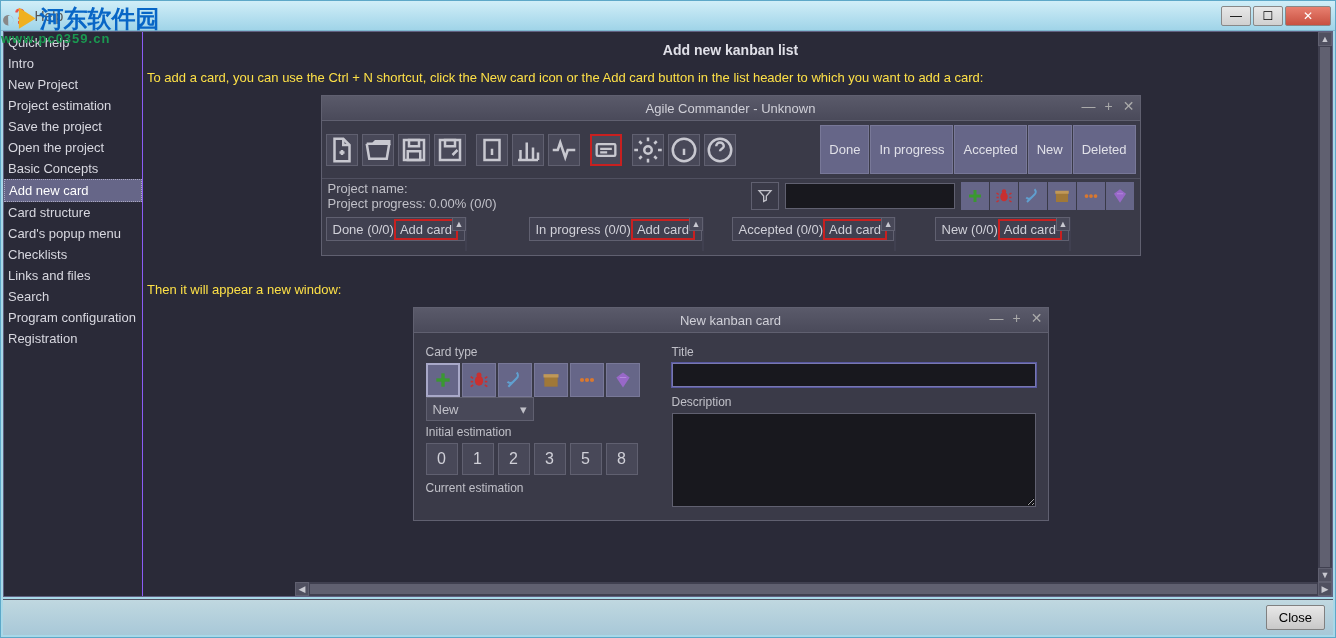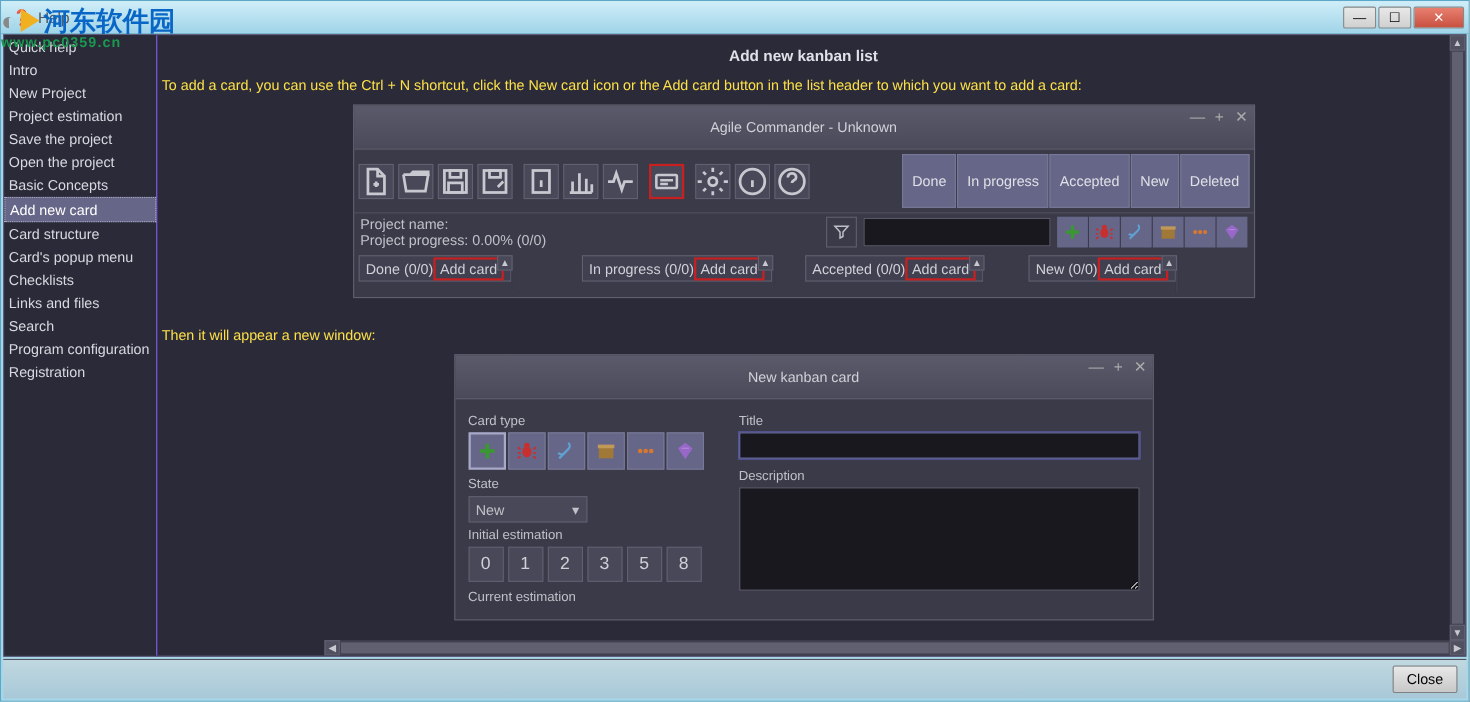--- a/index.html
+++ b/index.html
@@ -47,21 +47,21 @@
   flex: 1; position: relative; overflow: hidden;
 }
 .content-inner { position: absolute; inset: 0 14px 14px 0; overflow: hidden; padding: 6px 4px; }
 .page-title { text-align: center; font-weight: bold; color: #e0e0e8; margin: 4px 0 6px; font-size: 14px; }
 .help-text { color: #fde047; font-size: 13px; margin: 12px 0 10px; }
 .inner-window {
   background: #3a3a48; border: 1px solid #606070; margin: 0 auto;
 }
 .iw1 { width: 820px; }
 .iw-title {
-  height: 40px; background: linear-gradient(#5a5a6a, #4a4a5a);
+  height: 25px; background: linear-gradient(#5a5a6a, #4a4a5a);
   display: flex; align-items: center; justify-content: center; position: relative;
   color: #d0d0d8; font-size: 13px; border-bottom: 1px solid #606070;
 }
 .iw-ctrls { position: absolute; right: 4px; top: 2px; display: flex; gap: 6px; color: #aaa; }
 .iw-ctrl { width: 14px; height: 14px; font-size: 14px; cursor: pointer; text-align:center; }
 .toolbar {
   display: flex; align-items: center; gap: 4px; padding: 4px;
   border-bottom: 1px solid #505060;
 }
 .tbtn {
@@ -449,21 +449,20 @@
                       <circle cx="18" cy="12" r="2.5"></circle>
                     </svg>
                   </div>
                   <div class="type-btn">
                     <svg viewBox="0 0 24 24" fill="#9868c8">
                       <path d="M12 3l8 6-8 12L4 9z"></path>
                       <path d="M8 9h8" stroke="#b890e0" stroke-width="1"></path>
                     </svg>
                   </div>
                 </div>
-              <div class="label" style="margin-top:6px">State</div>
               <div class="combo">
                 <span>New</span>
                 <span>▾</span>
               </div>
               <div class="label">Initial estimation</div>
               <div class="est-row" id="estrow">
                   <div class="est-btn">0</div>
                   <div class="est-btn">1</div>
                   <div class="est-btn">2</div>
                   <div class="est-btn">3</div>

